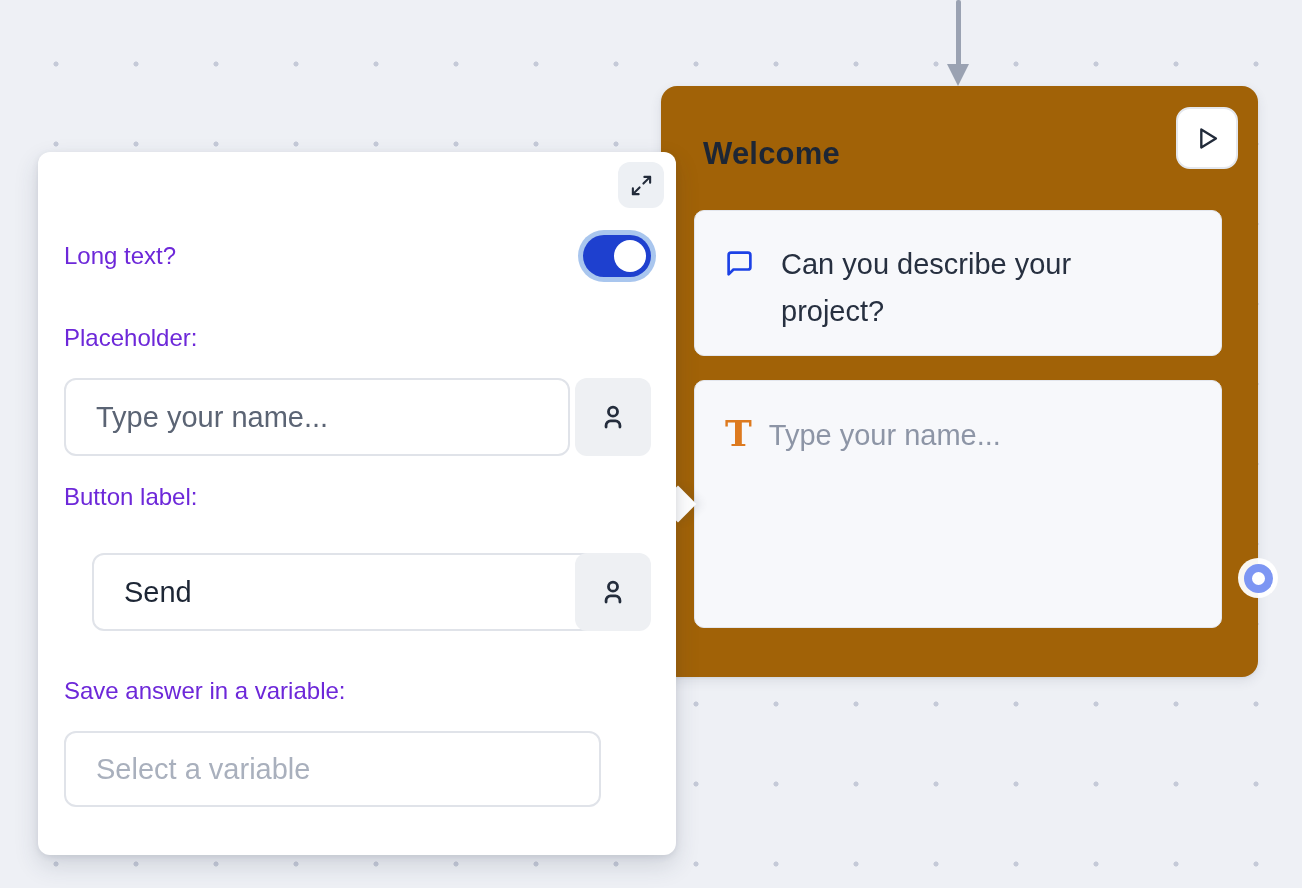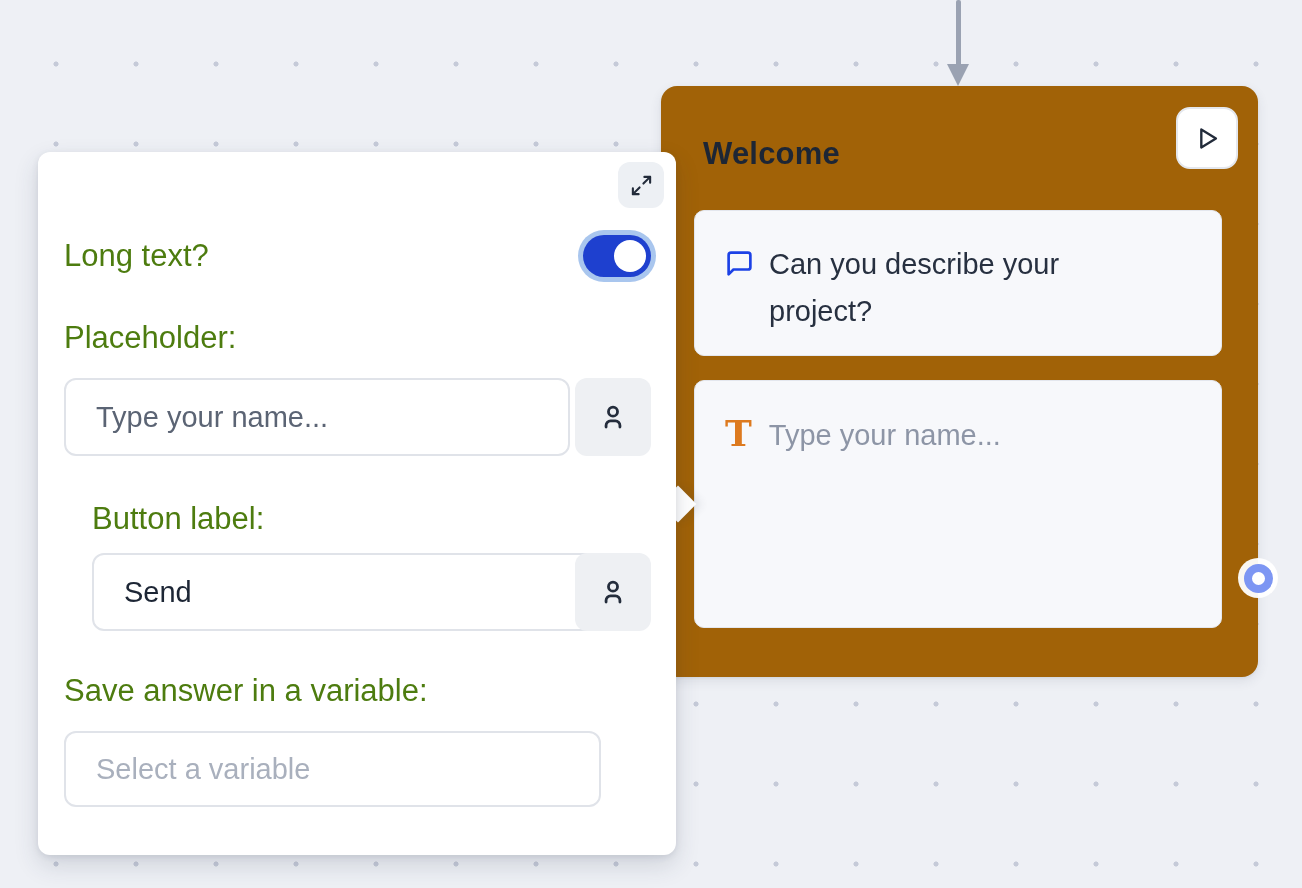--- a/index.html
+++ b/index.html
@@ -21,43 +21,43 @@
 
   
   .node-card { position:absolute; left:661px; top:86px; width:597px; height:591px;
     background:#a16207; border-radius:16px; z-index:2;
     box-shadow:0 4px 12px rgba(45,55,80,.10), 0 1px 3px rgba(45,55,80,.07); }
   .node-title { position:absolute; left:42px; top:50px; font-size:31px; font-weight:700; color:#1d2635; letter-spacing:.2px; }
   .play-btn { position:absolute; right:20px; top:21px; width:62px; height:62px; background:#fff;
     border:2px solid #e4e7ed; border-radius:14px; display:flex; align-items:center; justify-content:center; cursor:pointer; }
   .node-block { position:absolute; left:33px; width:528px; background:#f7f8fb;
     border:1.5px solid #e4e7ee; border-radius:10px; display:flex; align-items:flex-start; padding:30px 24px 0 30px; cursor:pointer; }
-  .block-bubble { top:124px; height:146px; }
+  .block-bubble { top:124px; height:146px;gap:12px; }
   .block-input { top:294px; height:248px; }
   .bubble-icon-wrap { flex:0 0 auto; margin:8px 15px 0 0; display:flex; }
   .bubble-text { font-size:29px; line-height:47px; color:#273040; max-width:350px; }
   .t-icon { flex:0 0 auto; font-family:"DejaVu Serif","Liberation Serif",serif; font-weight:700;
     font-size:36px; line-height:44px; color:#dd7a1f; margin-right:17px; }
   .input-preview-text { font-size:29px; line-height:47px; color:#8d95a6; margin-top:1px; }
   .out-port { position:absolute; left:1238px; top:558px; width:40px; height:40px; border-radius:50%;
     background:rgba(255,255,255,.95); display:flex; align-items:center; justify-content:center; z-index:3; cursor:pointer; }
   .out-port-ring { width:29px; height:29px; border-radius:50%; background:#fff; border:8px solid #7d96f3; }
 
   
   .popover { position:absolute; left:38px; top:152px; width:638px; height:703px; background:#fff;
     border-radius:12px; z-index:5;
     box-shadow:0 10px 24px rgba(45,55,80,.16), 0 2px 6px rgba(45,55,80,.10); }
   .popover-caret { position:absolute; left:665px; top:491px; width:26px; height:26px; background:#fff;
     transform:rotate(45deg); z-index:4; box-shadow:4px -4px 8px rgba(45,55,80,.10); }
   .expand-btn { position:absolute; left:580px; top:10px; width:46px; height:46px; background:#edf0f4;
     border-radius:12px; display:flex; align-items:center; justify-content:center; cursor:pointer; }
-  .field-label { position:absolute; left:26px; font-size:31px; line-height:38px; color:#4d7c0f; }
+  .field-label { position:absolute; left:26px; font-size:24px; line-height:38px; color:#6d28d9; }
   .lbl-longtext { top:85px; }
   .lbl-placeholder { top:167px; }
-  .lbl-buttonlabel { top:348px;margin-left:28px; }
+  .lbl-buttonlabel { top:326px; }
   .lbl-savevar { top:520px; }
 
   .toggle { position:absolute; left:540px; top:78px; width:78px; height:52px; border-radius:26px;
     background:#a9c6ee; padding:5px; cursor:pointer; }
   .toggle-track { width:100%; height:100%; border-radius:21px; background:#1e40cf; position:relative; }
   .toggle-knob { position:absolute; right:5px; top:5px; width:32px; height:32px; border-radius:50%; background:#fff; }
 
   .text-field { position:absolute; left:26px; height:78px; background:#fff; border:2px solid #e0e3e9;
     border-radius:12px; font-family:inherit; font-size:29px; color:#1d2635; padding:0 30px; outline:none; }
   .field-row1 { top:226px; width:506px; }

